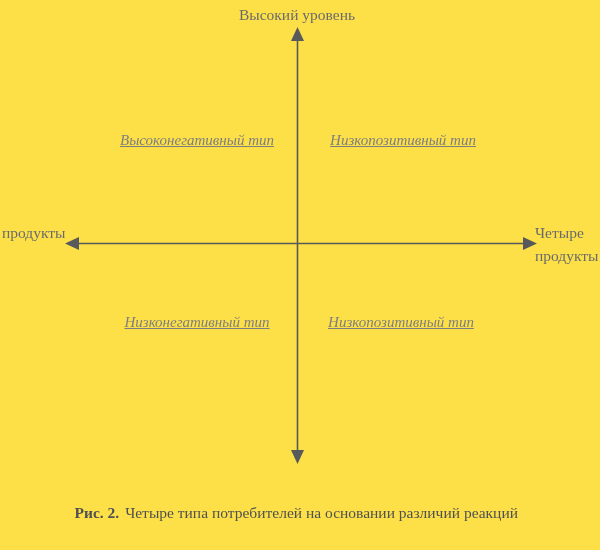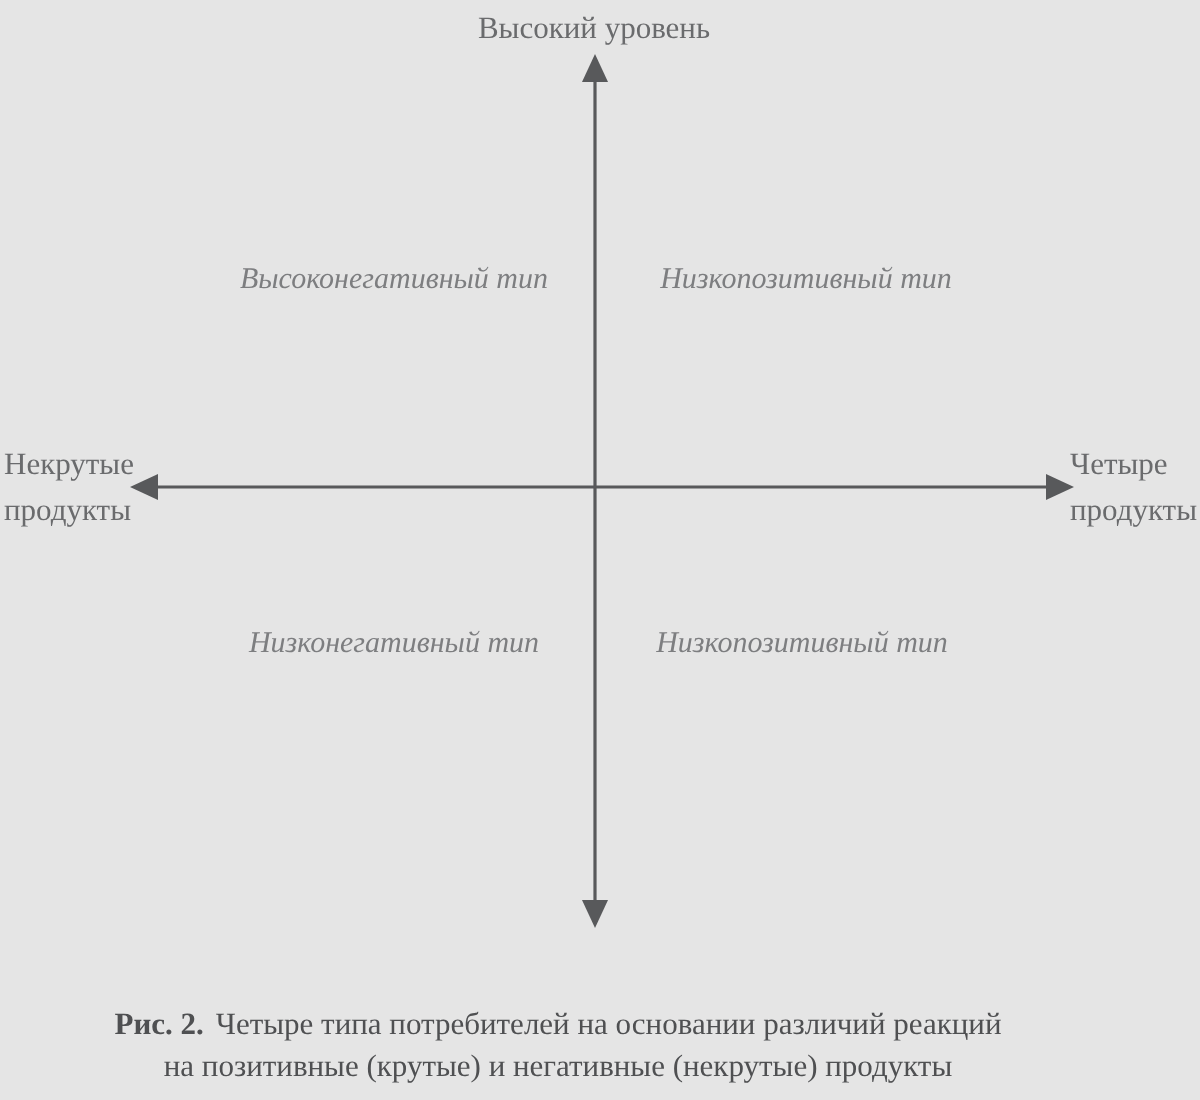--- a/index.html
+++ b/index.html
@@ -4,21 +4,21 @@
 <style>
   html, body {
     margin: 0;
     padding: 0;
     background: #ffffff;
   }
   .stage {
     position: relative;
     width: 600px;
     height: 550px;
-    background: #e5e5e5;
+    background: #fde047;
     overflow: hidden;
     font-family: "Liberation Serif", "DejaVu Serif", serif;
   }
   .axes-svg {
     position: absolute;
     left: 0;
     top: 0;
   }
   .axis-label {
     position: absolute;
@@ -34,31 +34,31 @@
   .axis-label.side {
     text-align: left;
   }
   .quadrant-label {
     position: absolute;
     transform: translateX(-50%);
     color: var(--quadrant-label, #7d7e80);
     font-size: 15px;
     font-style: italic;
     white-space: nowrap;
+    text-decoration: underline;
   }
   .caption {
     position: absolute;
     left: 0;
     top: 502px;
     width: 518px;
-    text-align: center;
+    text-align: right;
     color: var(--caption, #4f5052);
     font-size: 15.5px;
     line-height: 21px;
-    margin-left: 20px;
   }
   .caption .prefix {
     font-weight: bold;
     margin-right: 6px;
   }
 </style>
 </head>
 <body>
 
 <div class="stage">
@@ -69,35 +69,33 @@
     <polygon points="297.5,27 291,41 304,41" fill="#58595b"></polygon>
     <polygon points="297.5,464 291,450 304,450" fill="#58595b"></polygon>
     <polygon points="65,243.5 79,237 79,250" fill="#58595b"></polygon>
     <polygon points="537,243.5 523,237 523,250" fill="#58595b"></polygon>
   </svg>
 
   <div class="axis-label centered" style="left:297px; top:3px;">Высокий уровень</div>
 
 
   <div class="axis-label side" style="left:2px; top:221px;">
-    <div>Некрутые</div>
     <div>продукты</div>
   </div>
 
   <div class="axis-label side" style="left:535px; top:221px;">
     <div>Четыре</div>
     <div>продукты</div>
   </div>
 
   <div class="quadrant-label" style="left:197px; top:132px;">Высоконегативный тип</div>
 
   <div class="quadrant-label" style="left:403px; top:132px;">Низкопозитивный тип</div>
 
   <div class="quadrant-label" style="left:197px; top:314px;">Низконегативный тип</div>
 
   <div class="quadrant-label" style="left:401px; top:314px;">Низкопозитивный тип</div>
 
   <div class="caption">
     <div><span class="prefix">Рис. 2.</span><span>Четыре типа потребителей на основании различий реакций</span></div>
-    <div>на позитивные (крутые) и негативные (некрутые) продукты</div>
   </div>
 
 </div>
 
 </body></html>

